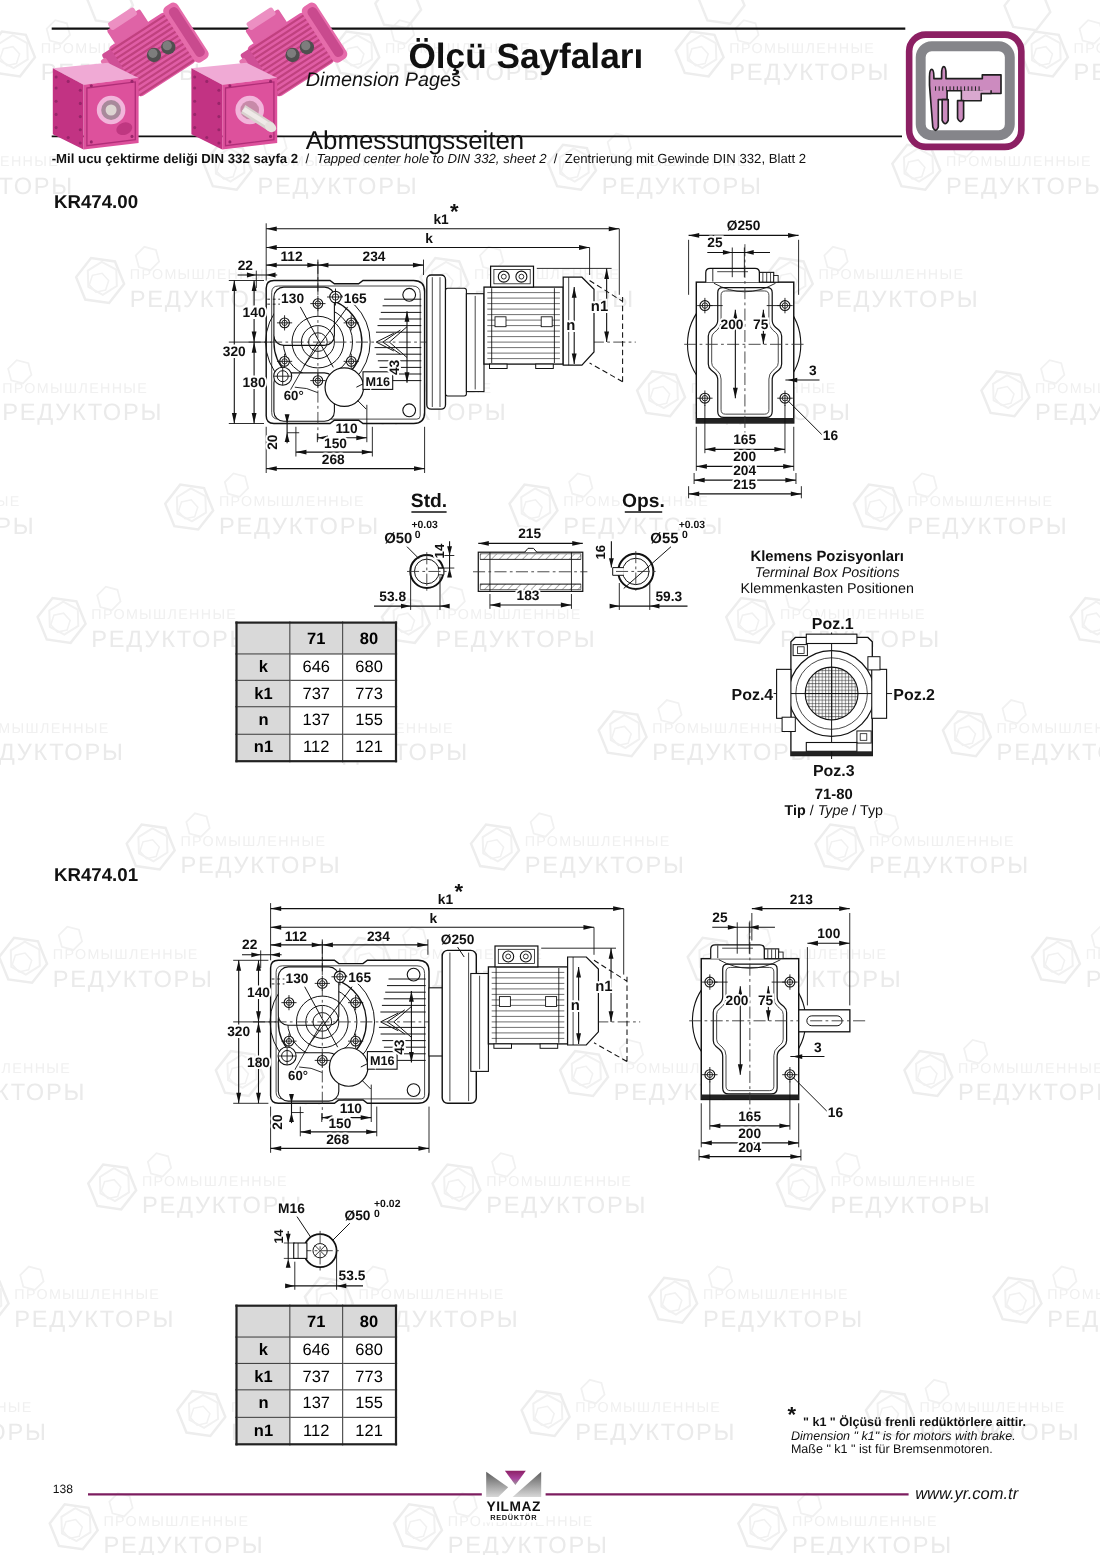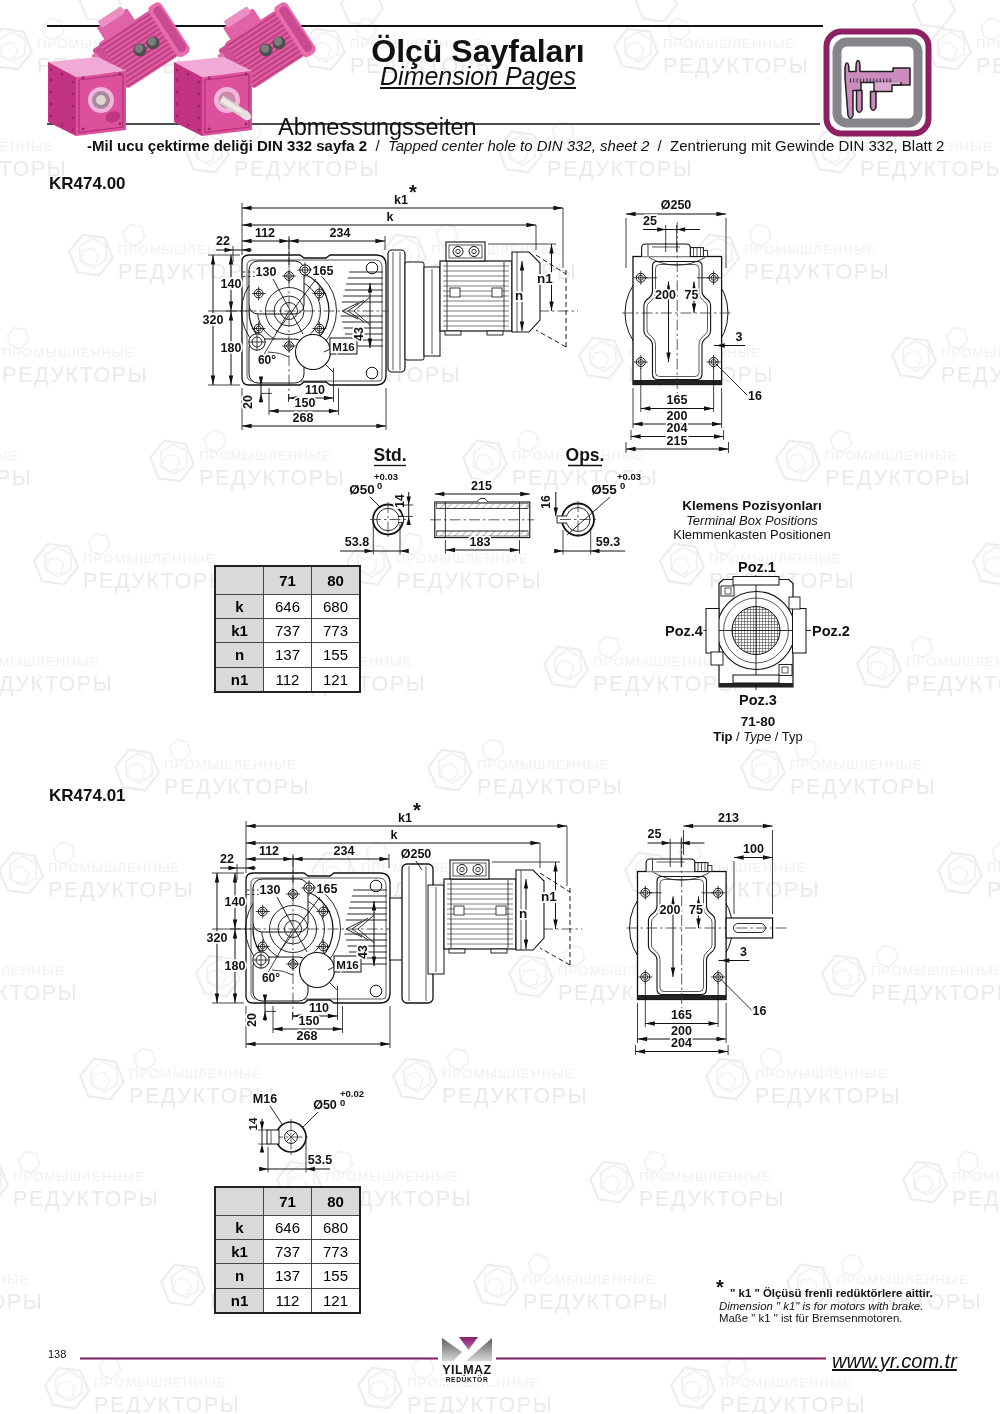--- a/index.html
+++ b/index.html
@@ -1227,24 +1227,24 @@
 <polygon points="442,1338 442,1361 453,1361 462,1352" fill="url(#gy)"></polygon>
 <polygon points="492,1338 492,1361 466,1361" fill="url(#gy)"></polygon>
 <polygon points="459,1337 478,1337 468.5,1350" fill="url(#gm)"></polygon>
 
 <text x="467" y="1374" font-size="12.5" font-weight="bold" text-anchor="middle" letter-spacing="0.5" fill="#111">YILMAZ</text>
 <text x="467" y="1382" font-size="6.7" font-weight="bold" text-anchor="middle" letter-spacing="0.6" fill="#111">REDÜKTÖR</text>
 </g>
 </svg>
 
 <div class="t" style="left:278px;top:33px;width:400px;text-align:center;font-size:32px;font-weight:bold;">Ölçü Sayfaları</div>
-<div class="t" style="left:278px;top:62px;width:400px;text-align:center;font-size:25px;font-style:italic;text-decoration:underline;">Dimension Pages</div>
+<div class="t" style="left:278px;top:62px;width:400px;text-align:left;font-size:18px;font-style:italic;">Dimension Pages</div>
 <div class="t" style="left:278px;top:90px;width:400px;font-size:23.5px;margin-top:24px;">Abmessungsseiten</div>
 
-<div class="t" style="left:47px;top:137px;font-size:15px;margin-left:40px;"><b>-Mil ucu çektirme deliği DIN 332 sayfa 2</b>&nbsp; /&nbsp; <i>Tapped center hole to DIN 332, sheet 2</i>&nbsp; /&nbsp; Zentrierung mit Gewinde DIN 332, Blatt 2</div>
+<div class="t" style="left:47px;top:137px;font-size:12px;"><b>-Mil ucu çektirme deliği DIN 332 sayfa 2</b>&nbsp; /&nbsp; <i>Tapped center hole to DIN 332, sheet 2</i>&nbsp; /&nbsp; Zentrierung mit Gewinde DIN 332, Blatt 2</div>
 
 <div class="t" style="left:49px;top:174px;font-size:17px;font-weight:bold;">KR474.00</div>
 
 <div class="t" style="left:49px;top:786px;font-size:17px;font-weight:bold;">KR474.01</div>
 
 <table class="dims" style="left:214px;top:565px;">
       <tbody>
         <tr>
           <td class="hc"></td>
           <td class="hc">71</td>
@@ -1303,13 +1303,13 @@
       </tbody>
     </table>
 
 <div class="t" style="left:716px;top:1276px;font-size:20px;font-weight:bold;">*</div>
 <div class="t" style="left:730px;top:1287px;font-size:11.4px;font-weight:bold;">" k1 " Ölçüsü frenli redüktörlere aittir.</div>
 <div class="t" style="left:719px;top:1299.5px;font-size:11.4px;font-style:italic;">Dimension " k1" is for motors with brake.</div>
 <div class="t" style="left:719px;top:1312px;font-size:11.4px;">Maße " k1 " ist für Bremsenmotoren.</div>
 
 <div class="t" style="left:48px;top:1348px;font-size:11px;">138</div>
 
-<div class="t" style="left:832px;top:1350px;font-size:20px;font-style:italic;text-decoration:underline;">www.yr.com.tr</div>
+<div class="t" style="left:832px;top:1350px;font-size:15px;font-style:italic;">www.yr.com.tr</div>
 </div>
 </body></html>

